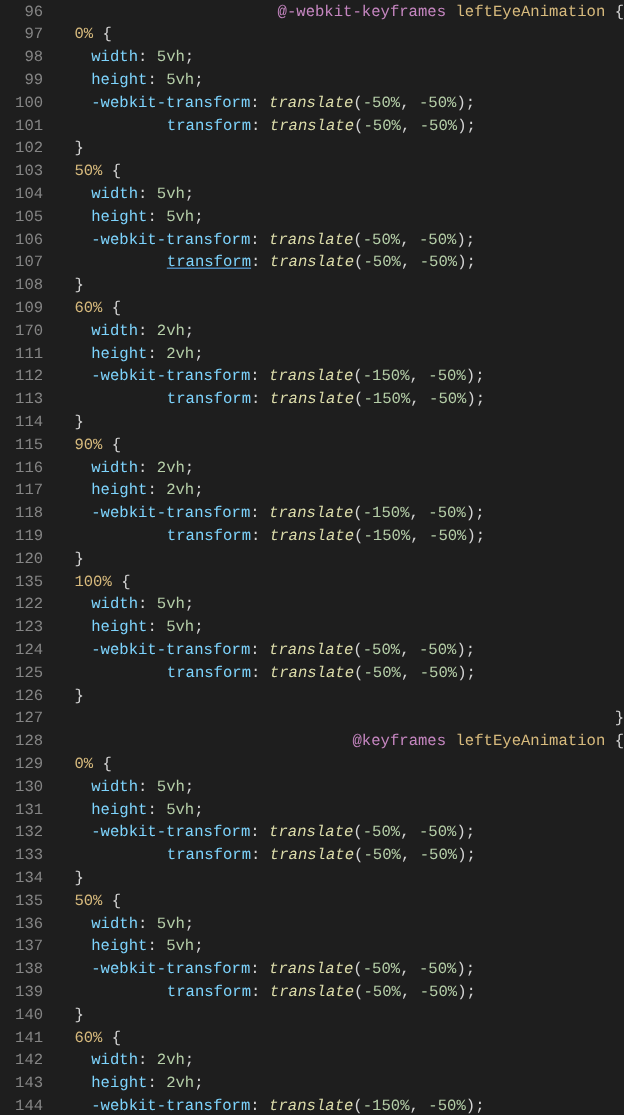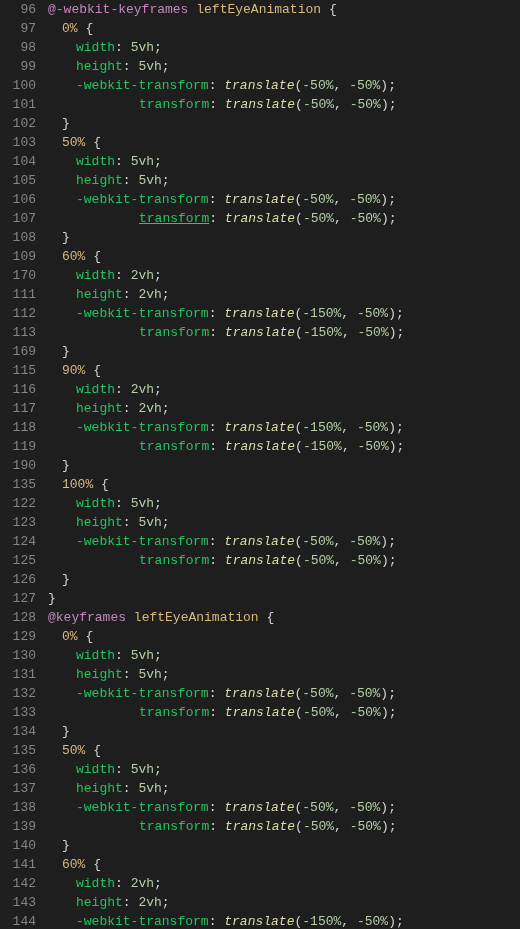--- a/index.html
+++ b/index.html
@@ -30,28 +30,28 @@
   .code {
     flex: 1;
     white-space: pre;
     padding-top: 0;
     overflow: hidden;
   }
   .line {
     height: 19px;
   }
   .k  { color: #c586c0; } 
-  .s  { color: #22c55e; } 
+  .s  { color: #7dd3fc; } 
   .p  { color: #d4d4d4; } 
   .n  { color: #b5cea8; } 
   .f  { color: #dcdcaa; font-style: italic; } 
   .id { color: #d7ba7d; } 
   .w  { color: #d4d4d4; }
   .underline { text-decoration: underline; text-decoration-style: solid; text-decoration-color: #569cd6; }
-  .i1 { padding-left: 0px; }
+  .i1 { padding-left: 0px; text-align: right; }
   .i2 { padding-left: 14px; }
   .i3 { padding-left: 28px; }
   .i5 { padding-left: 91px; }
 </style>
 </head>
 <body>
 
 <div class="editor">
   <div class="gutter" id="gutter">
       <div>96</div>
@@ -65,27 +65,27 @@
       <div>104</div>
       <div>105</div>
       <div>106</div>
       <div>107</div>
       <div>108</div>
       <div>109</div>
       <div>170</div>
       <div>111</div>
       <div>112</div>
       <div>113</div>
-      <div>169</div>
+      <div>114</div>
       <div>115</div>
       <div>116</div>
       <div>117</div>
       <div>118</div>
       <div>119</div>
-      <div>190</div>
+      <div>120</div>
       <div>135</div>
       <div>122</div>
       <div>123</div>
       <div>124</div>
       <div>125</div>
       <div>126</div>
       <div>127</div>
       <div>128</div>
       <div>129</div>
       <div>130</div>

